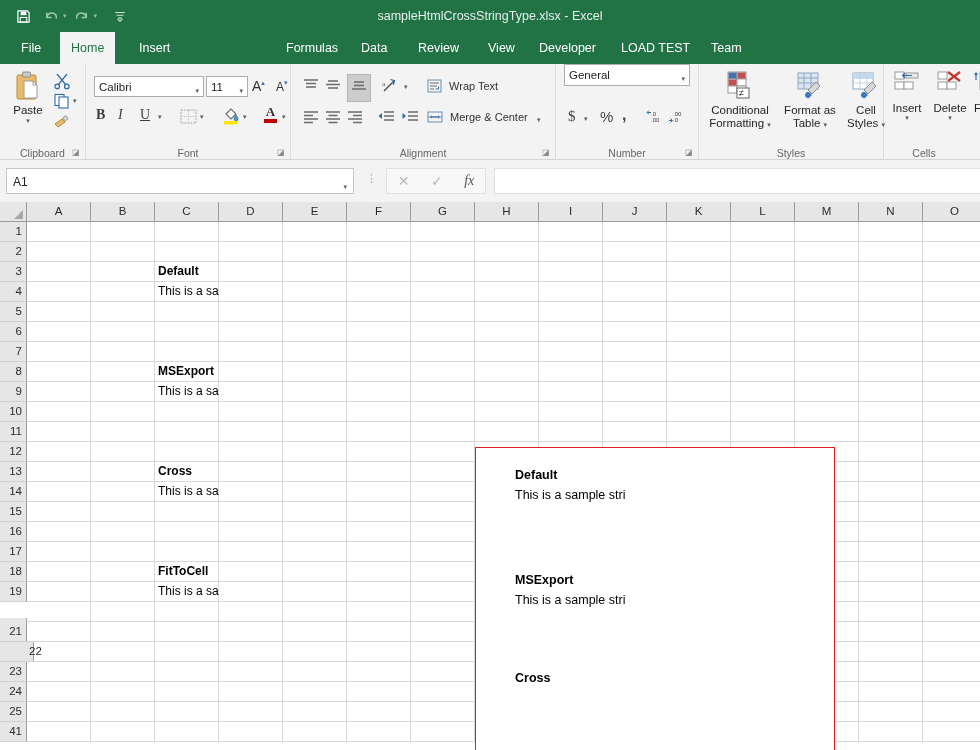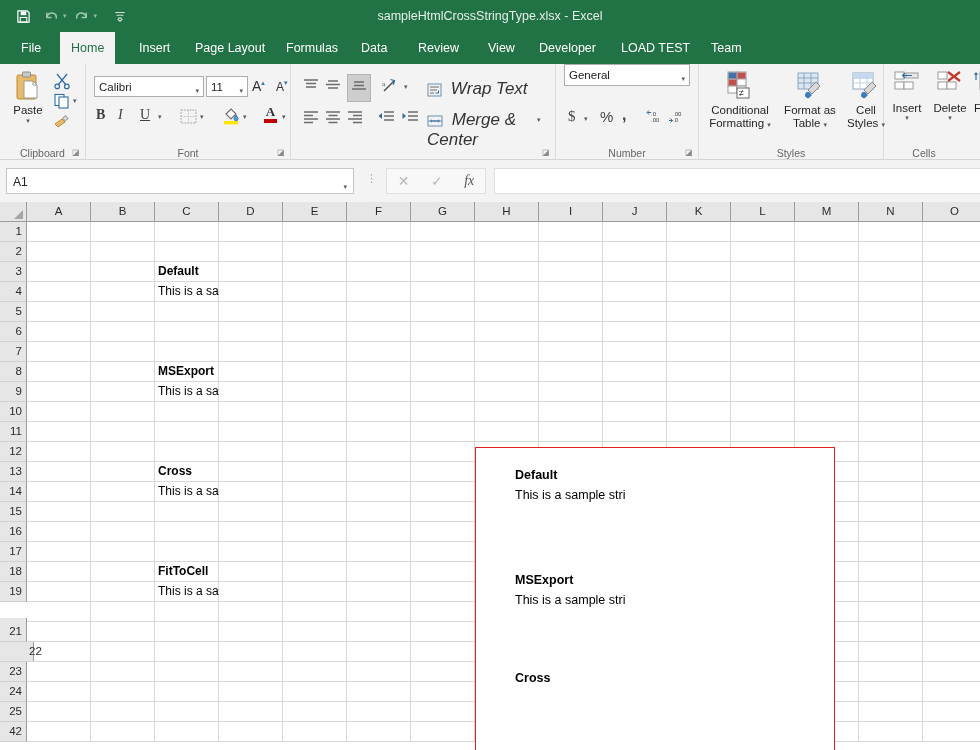--- a/index.html
+++ b/index.html
@@ -48,21 +48,21 @@
   }
   .group { position: absolute; top: 0; height: 96px; border-right: 1px solid #dcdcdc; }
   .group-label {
     position: absolute; bottom: 1px; width: 100%; text-align: center;
     font-size: 10.5px; color: #666666;
   }
   .dialog-launcher {
     position: absolute; bottom: 3px; right: 4px; width: 9px; height: 9px;
     color: #8a8a8a; font-size: 8px; line-height: 9px;
   }
-  .r-btn { position: absolute; font-size: 17px; color: #333333; font-style: italic; }
+  .r-btn { position: absolute; font-size: 11px; color: #333333; }
   .big-btn { position: absolute; text-align: center; font-size: 11.5px; color: #262626; }
 
   
   .ico { position: absolute; color: #3f3f3f; }
   .caret { font-size: 7px; color: #5a5a5a; }
 
   
   .combo {
     position: absolute; background: #ffffff; border: 1px solid #adadad;
     font-size: 11.5px; color: #222222; padding: 2px 4px; height: 21px; line-height: 16px;
@@ -165,21 +165,20 @@
       </svg>
     </div>
   </div>
   <div id="title-text">sampleHtmlCrossStringType.xlsx  -  Excel</div>
 </div>
 
 <div id="tabbar">
     <div class="tab" style="left: 10px;">File</div>
     <div class="tab active" style="left: 60px;">Home</div>
     <div class="tab" style="left: 128px;">Insert</div>
-    <div class="tab" style="left: 184px;">Page Layout</div>
     <div class="tab" style="left: 275px;">Formulas</div>
     <div class="tab" style="left: 350px;">Data</div>
     <div class="tab" style="left: 407px;">Review</div>
     <div class="tab" style="left: 477px;">View</div>
     <div class="tab" style="left: 528px;">Developer</div>
     <div class="tab" style="left: 610px;">LOAD TEST</div>
     <div class="tab" style="left: 700px;">Team</div>
   </div>
 
 <div id="ribbon">
@@ -331,20 +330,21 @@
     </div>
     <div class="r-btn" style="left:136px;top:46px">
       <svg width="16" height="14" viewBox="0 0 16 14" style="vertical-align:-3px;margin-right:4px" aria-hidden="true">
         <rect x="1" y="2" width="14" height="10" fill="none" stroke="#6b8fb0" stroke-width="1"></rect>
         <path d="M1 7h14" stroke="#6b8fb0" stroke-width="1"></path>
         <path d="M4 7h8M4.8 5.8L3.5 7l1.3 1.2M11.2 5.8L12.5 7l-1.3 1.2" fill="none" stroke="#2e6da4" stroke-width="1"></path>
       </svg>
       <span>Merge &amp; Center</span>
     </div>
     <span class="caret" style="position:absolute;left:246px;top:52px">▾</span>
+    <div class="group-label">Alignment</div>
     <div class="dialog-launcher">◪</div>
   </div>
 
   <div class="group" style="left:556px;width:143px">
     <div class="combo" style="left:8px;top:0;width:126px;height:22px">
       <span>General</span>
       <span class="cb-caret">▾</span>
     </div>
     <div class="ico" style="left:12px;top:44px;font-size:15px;color:#444;font-family:'Liberation Serif',serif">
       <span>$</span>
@@ -894,21 +894,21 @@
     <div class="gcell" style="left: 347px; top: 500px; width: 64px;"></div>
     <div class="gcell" style="left: 411px; top: 500px; width: 64px;"></div>
     <div class="gcell" style="left: 475px; top: 500px; width: 64px;"></div>
     <div class="gcell" style="left: 539px; top: 500px; width: 64px;"></div>
     <div class="gcell" style="left: 603px; top: 500px; width: 64px;"></div>
     <div class="gcell" style="left: 667px; top: 500px; width: 64px;"></div>
     <div class="gcell" style="left: 731px; top: 500px; width: 64px;"></div>
     <div class="gcell" style="left: 795px; top: 500px; width: 64px;"></div>
     <div class="gcell" style="left: 859px; top: 500px; width: 64px;"></div>
     <div class="gcell" style="left: 923px; top: 500px; width: 64px;"></div>
-    <div class="rowhdr" style="top: 520px;">42</div>
+    <div class="rowhdr" style="top: 520px;">41</div>
     <div class="gcell" style="left: 27px; top: 520px; width: 64px;"></div>
     <div class="gcell" style="left: 91px; top: 520px; width: 64px;"></div>
     <div class="gcell" style="left: 155px; top: 520px; width: 64px;"></div>
     <div class="gcell" style="left: 219px; top: 520px; width: 64px;"></div>
     <div class="gcell" style="left: 283px; top: 520px; width: 64px;"></div>
     <div class="gcell" style="left: 347px; top: 520px; width: 64px;"></div>
     <div class="gcell" style="left: 411px; top: 520px; width: 64px;"></div>
     <div class="gcell" style="left: 475px; top: 520px; width: 64px;"></div>
     <div class="gcell" style="left: 539px; top: 520px; width: 64px;"></div>
     <div class="gcell" style="left: 603px; top: 520px; width: 64px;"></div>

